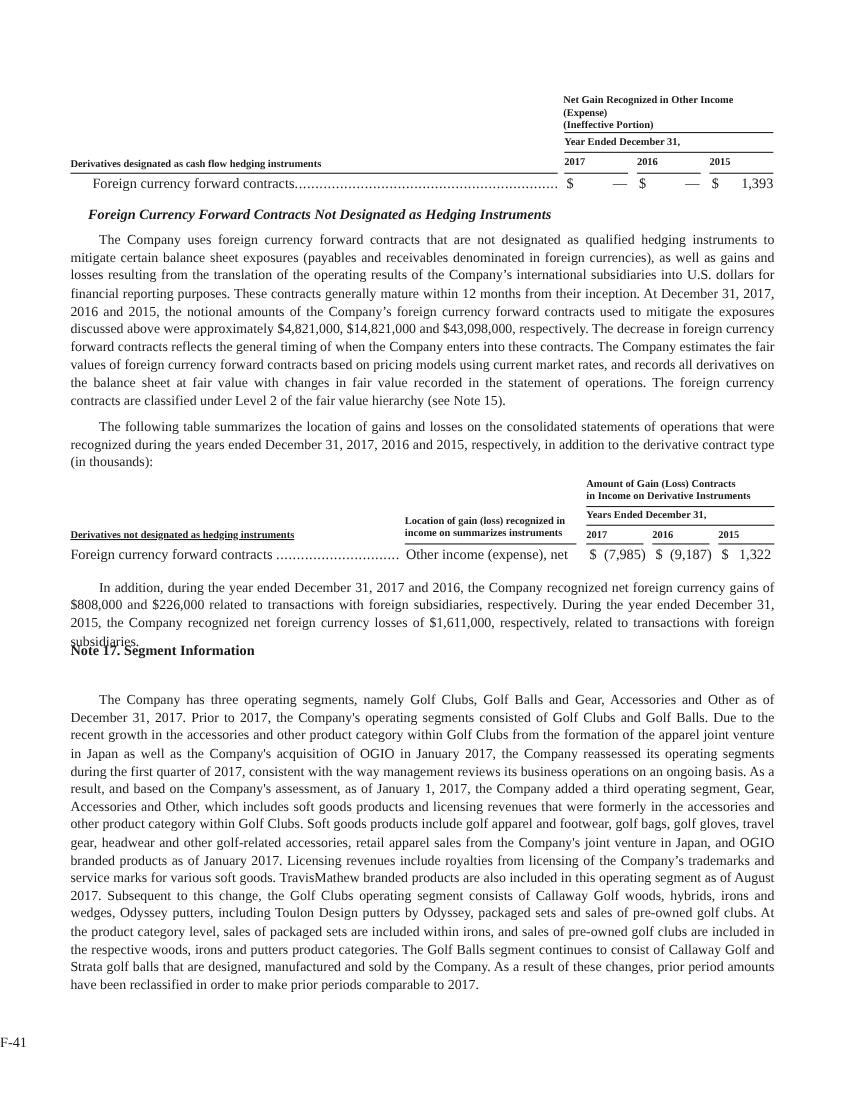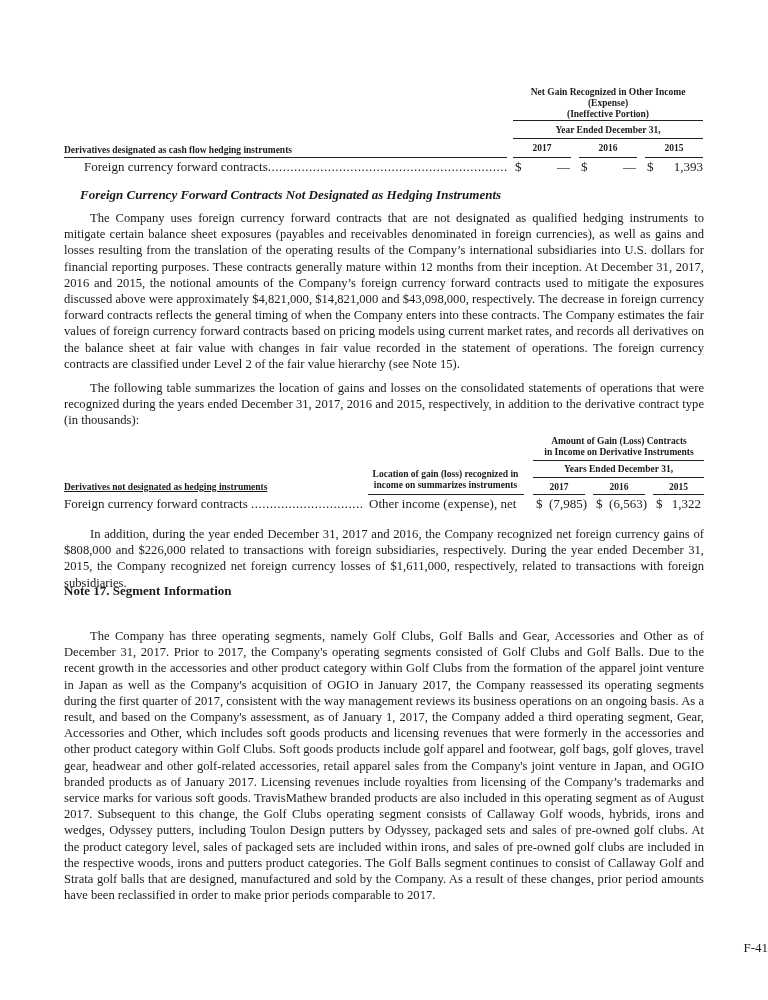--- a/index.html
+++ b/index.html
@@ -2,21 +2,21 @@
 <html><head>
 <meta charset="utf-8">
 <style>
   html, body { margin: 0; padding: 0; background: #ffffff; }
   body {
     width: 768px; height: 1000px; position: relative; overflow: hidden;
     font-family: "Liberation Serif", "DejaVu Serif", serif;
     color: #1a1a1a;
   }
   .abs { position: absolute; }
-  .th-bold { font-weight: bold; font-size: 9.5px; line-height: 11px; text-align: center; }
+  .th-bold { font-weight: bold; font-size: 9.5px; line-height: 11px; text-align: left; }
   .rule { position: absolute; height: 0; border-top: 1.3px solid #222; }
   .cell { position: absolute; font-size: 13px; line-height: 15px; white-space: nowrap; }
   .para {
     position: absolute; left: 64px; width: 640px;
     font-size: 12.6px; line-height: 16.2px; text-align: justify;
   }
   .para .indent { display: inline-block; width: 26px; }
   .heading-italic { font-weight: bold; font-style: italic; font-size: 13px; }
   .heading-bold { font-weight: bold; font-size: 13px; }
   .dots { letter-spacing: 0.5px; }
@@ -88,25 +88,25 @@
   <div class="rule" style="left:653px; top:494px; width:51px;"></div>
 
   <div>
     <div class="cell" style="left:64px; top:496px; width:302px; overflow:hidden;">
       <span>Foreign currency forward contracts</span>&nbsp;<span class="dots">..............................</span>
     </div>
     <div class="cell" style="left:369px; top:496px;">Other income (expense), net</div>
     <div class="cell" style="left:536px; top:496px;">$</div>
     <div class="cell" style="left:545px; top:496px; width:42px; text-align:right;">(7,985)</div>
     <div class="cell" style="left:596px; top:496px;">$</div>
-    <div class="cell" style="left:605px; top:496px; width:42px; text-align:right;">(6,563)</div>
+    <div class="cell" style="left:605px; top:496px; width:42px; text-align:right;">(9,187)</div>
     <div class="cell" style="left:656px; top:496px;">$</div>
     <div class="cell" style="left:668px; top:496px; width:33px; text-align:right;">1,322</div>
   </div>
 </div>
 
 <div class="para" style="top:526px;"><span class="indent"></span><span>In addition, during the year ended December 31, 2017 and 2016, the Company recognized net foreign currency gains of $808,000 and $226,000 related to transactions with foreign subsidiaries, respectively.  During the year ended December 31, 2015, the Company recognized net foreign currency losses of $1,611,000, respectively, related to transactions with foreign subsidiaries.</span></div>
 
 <div class="abs heading-bold" style="left:64px; top:583px;">Note 17. Segment Information</div>
 
 <div class="para" style="top:628px;"><span class="indent"></span><span>The Company has three operating segments, namely Golf Clubs, Golf Balls and Gear, Accessories and Other as of December 31, 2017. Prior to 2017, the Company's operating segments consisted of Golf Clubs and Golf Balls. Due to the recent growth in the accessories and other product category within Golf Clubs from the formation of the apparel joint venture in Japan as well as the Company's acquisition of OGIO in January 2017, the Company reassessed its operating segments during the first quarter of 2017, consistent with the way management reviews its business operations on an ongoing basis. As a result, and based on the Company's assessment, as of January 1, 2017, the Company added a third operating segment, Gear, Accessories and Other, which includes soft goods products and licensing revenues that were formerly in the accessories and other product category within Golf Clubs. Soft goods products include golf apparel and footwear, golf bags, golf gloves, travel gear, headwear and other golf-related accessories, retail apparel sales from the Company's joint venture in Japan, and OGIO branded products as of January 2017. Licensing revenues include royalties from licensing of the Company’s trademarks and service marks for various soft goods. TravisMathew branded products are also included in this operating segment as of August 2017. Subsequent to this change, the Golf Clubs operating segment consists of Callaway Golf woods, hybrids, irons and wedges, Odyssey putters, including Toulon Design putters by Odyssey, packaged sets and sales of pre-owned golf clubs. At the product category level, sales of packaged sets are included within irons, and sales of pre-owned golf clubs are included in the respective woods, irons and putters product categories. The Golf Balls segment continues to consist of Callaway Golf and Strata golf balls that are designed, manufactured and sold by the Company. As a result of these changes, prior period amounts have been reclassified in order to make prior periods comparable to 2017.</span></div>
 
-<div class="abs" style="left:0; top:940px; width:768px; text-align:right; font-size:13px;">F-41</div>
+<div class="abs" style="left:0; top:940px; width:768px; text-align:left; font-size:13px;">F-41</div>
 
 </body></html>

